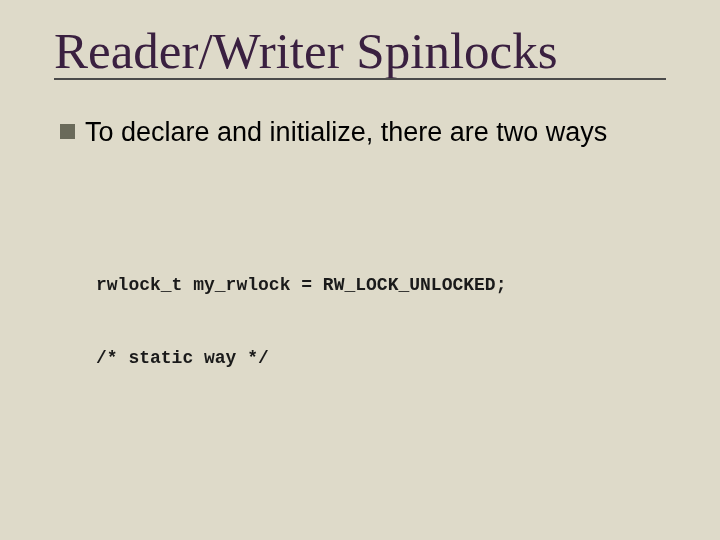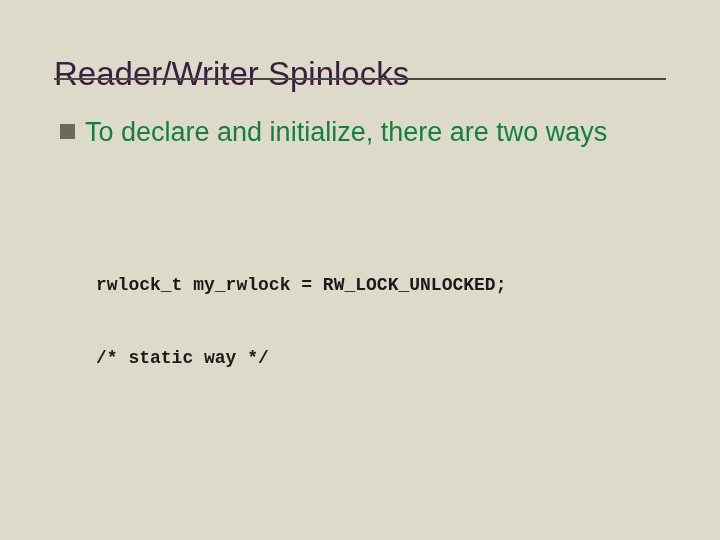--- a/index.html
+++ b/index.html
@@ -14,25 +14,24 @@
   .slide {
     position: relative;
     width: 720px;
     height: 540px;
     box-sizing: border-box;
   }
   .title {
     position: absolute;
     left: 54px;
     top: 22px;
-    font-family: Liberation Sans, sans-serif;
-    font-size: 33px;
+    font-family: Liberation Serif, serif;
+    font-size: 51px;
     color: #3a2040;
     font-weight: 400;
-    margin-top: 33px;
   }
   .underline {
     position: absolute;
     left: 54px;
     top: 78px;
     width: 612px;
     height: 2px;
     background: #4a4a4a;
   }
   .body {
@@ -49,21 +48,21 @@
   .bullet-box {
     flex: 0 0 auto;
     width: 15px;
     height: 15px;
     background: #6a6a5a;
     margin-top: 8px;
     margin-right: 10px;
   }
   .bullet-text {
     font-size: 27px;
-    color: #15803d;
+    color: #000000;
     line-height: 1.25;
   }
   .code-block {
     margin-left: 36px;
     font-family: "Courier New", Courier, monospace;
     font-size: 18px;
     font-weight: bold;
     color: #1a1a1a;
     line-height: 1.35;
     white-space: pre;

